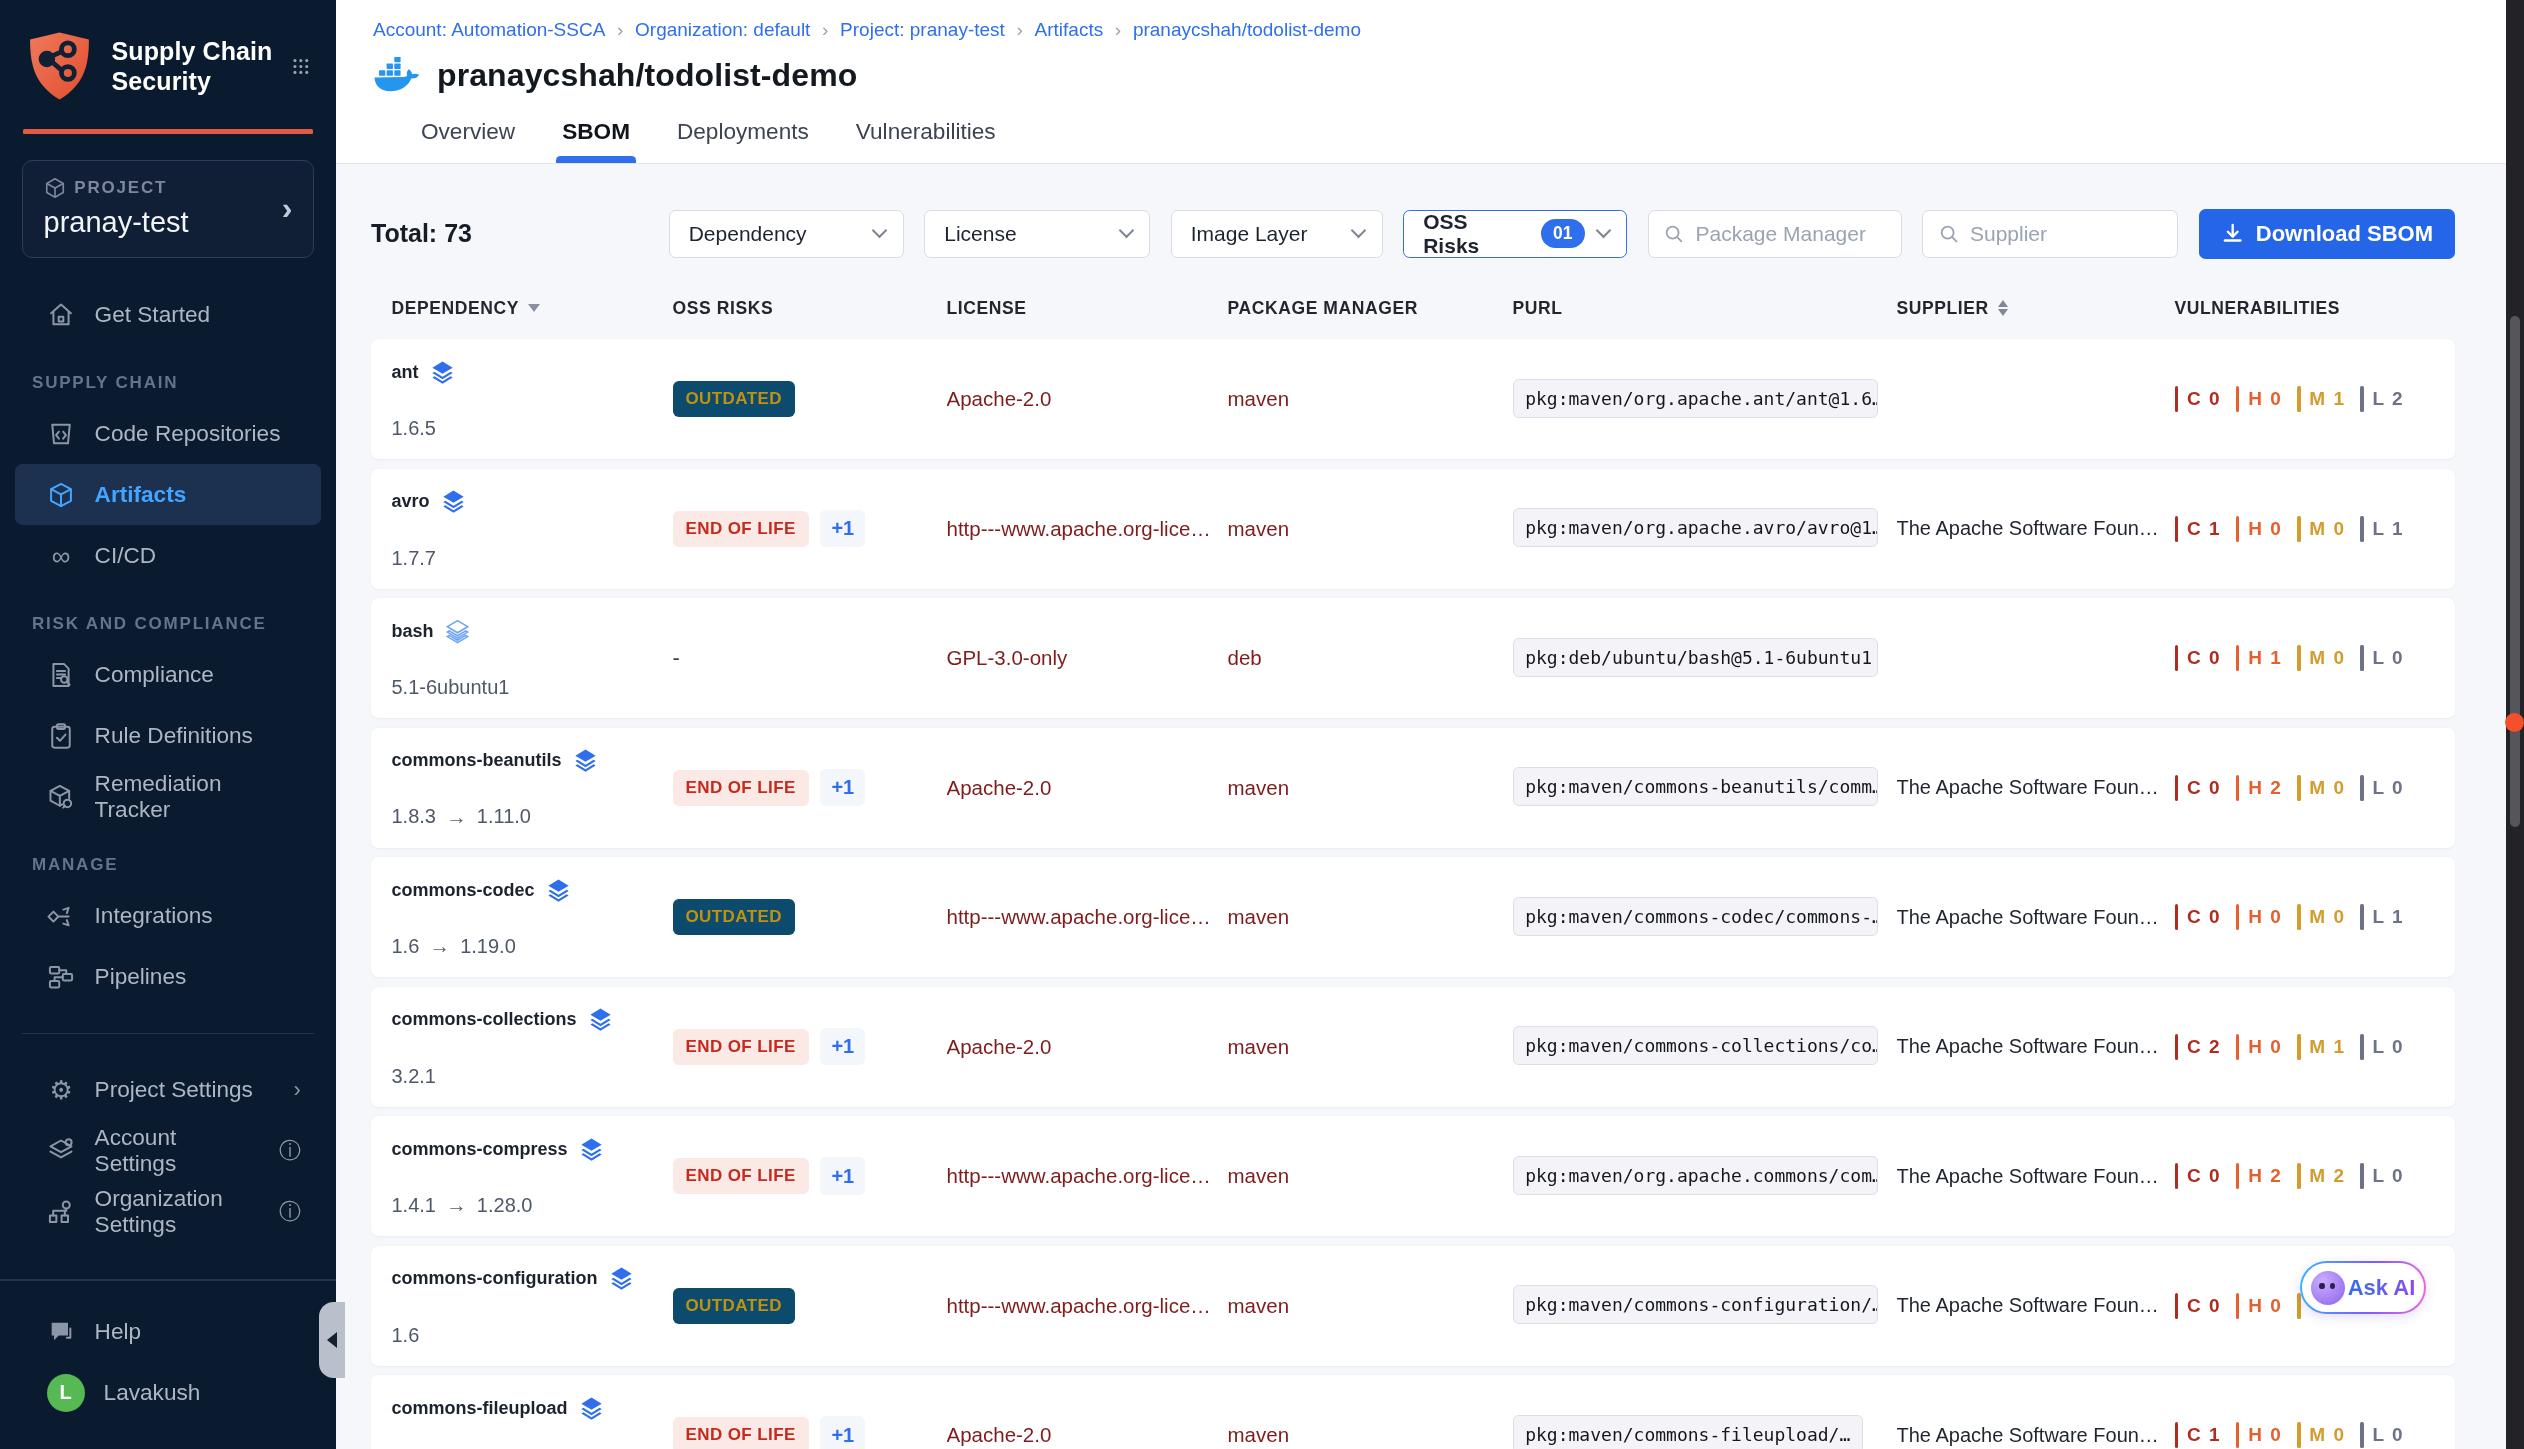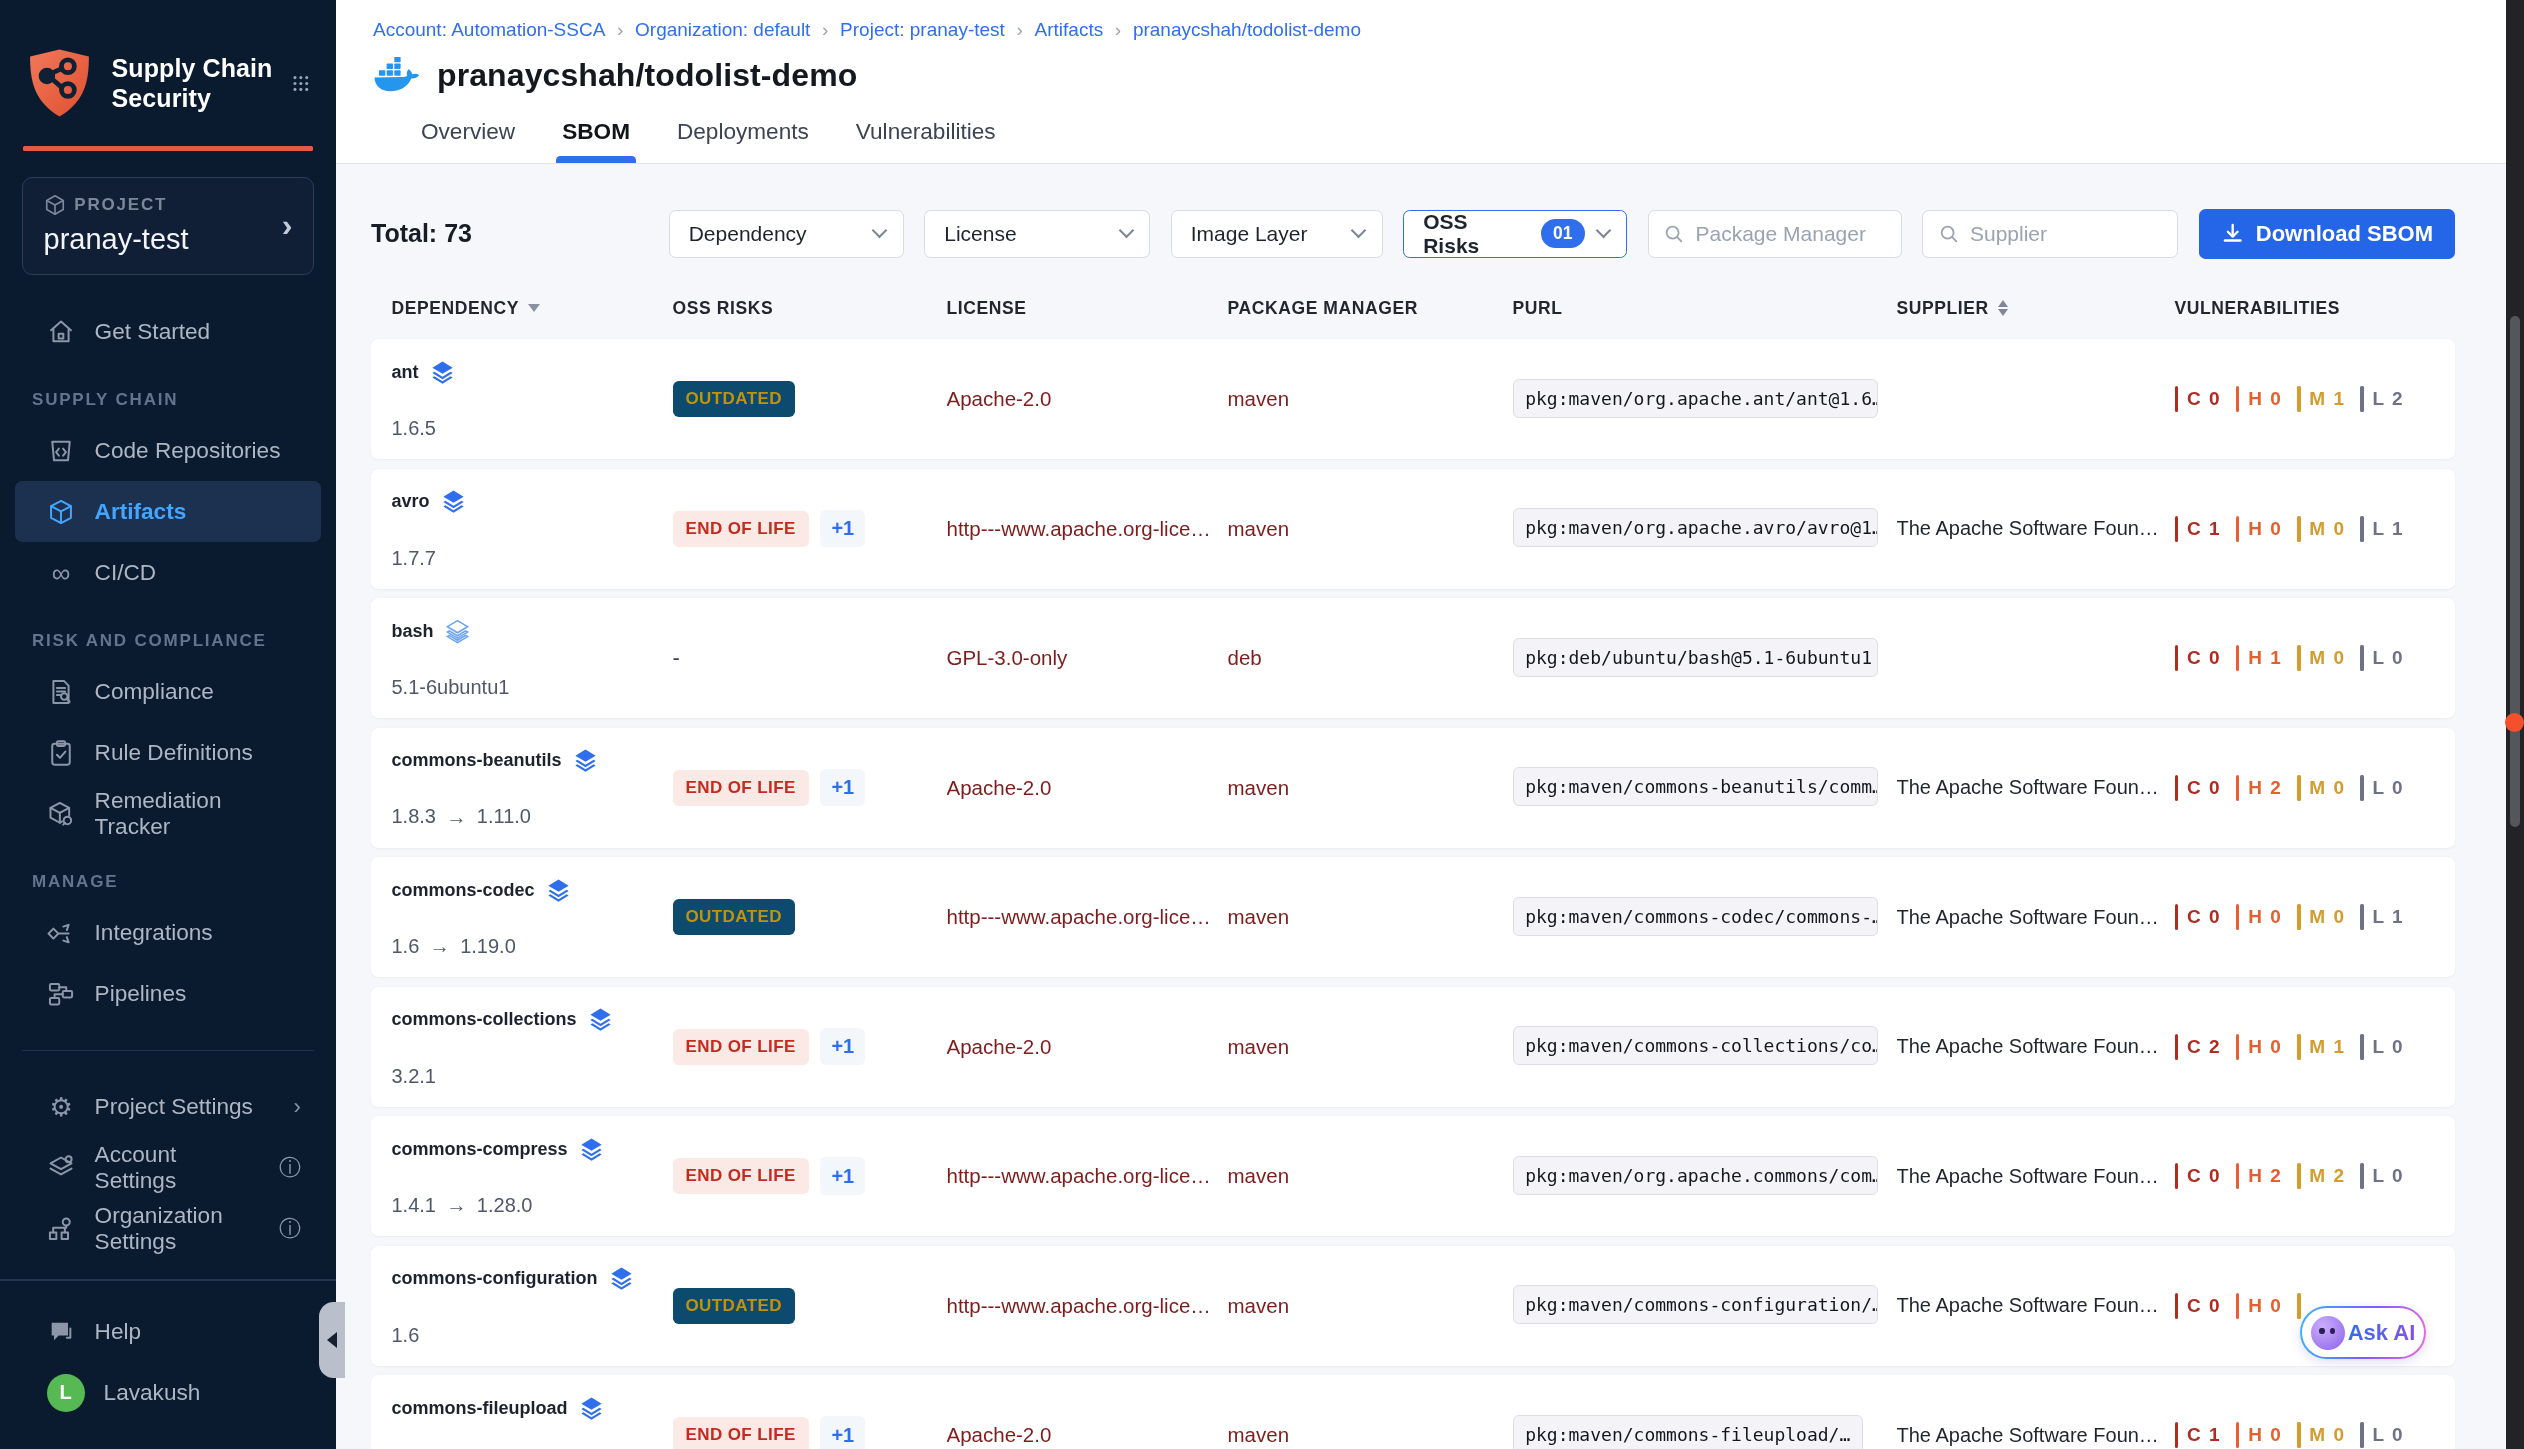--- a/index.html
+++ b/index.html
@@ -6,21 +6,21 @@
   html,body { background:#e8eaee; }
   .app {
     position:relative; width:2525px; height:1449px; overflow:hidden;
     font-family:"Liberation Sans", sans-serif; background:#f6f7fa; display:flex;
   }
   
   .sidebar {
     width:336px; min-width:336px; background:#0a1b2f; color:#aeb6c4;
     display:flex; flex-direction:column; position:relative; z-index:5;
   }
-  .sb-header { display:flex; align-items:center; gap:17.5px; padding:48px 26px 25px 25px; }
+  .sb-header { display:flex; align-items:center; gap:17.5px; padding:31px 26px 25px 25px; }
   .logo-shield { width:69px; height:70px; flex:0 0 auto; }
   .app-title { color:#ffffff; font-size:25px; font-weight:bold; line-height:1.22; letter-spacing:0.1px; }
   .grid-icon { margin-left:auto; cursor:pointer; }
   .accent-line { height:5.1px; background:#e25a40; margin:2.9px 23.4px 0 23.4px; border-radius:1.5px; }
   .project-card {
     margin:26px 22px 7.3px 22px; background:#101f36; border:1.5px solid #2c3d57; border-radius:10.2px;
     padding:16px 20.5px 17.5px 20.5px; display:flex; align-items:center; cursor:pointer;
   }
   .project-meta { display:flex; flex-direction:column; gap:7.3px; }
   .project-label { display:flex; align-items:center; gap:8.8px; color:#7d8799; font-size:17px; font-weight:bold; letter-spacing:1.8px; }
@@ -121,21 +121,21 @@
     background:#f4f4f8; border:1.5px solid #dcdde6; border-radius:5.8px; padding:8px 11.7px; white-space:nowrap; cursor:pointer;
     max-width:365px; overflow:hidden;
   }
   .supplier-text { font-size:20px; font-weight:normal; color:#1f242e; white-space:nowrap; overflow:hidden; }
   .vuln-cell { display:flex; align-items:center; gap:0; }
   .vgroup { display:flex; align-items:center; }
   .vbar { width:3.7px; height:26px; border-radius:1.5px; }
   .vtxt { font-size:19px; font-weight:bold; margin:0 14.6px 0 8.8px; letter-spacing:1.5px; white-space:nowrap; }
   
   .ask-ai {
-    position:absolute; left:2300px; top:1306px; width:126px; height:53px; z-index:20;
+    position:absolute; left:2300px; top:1261px; width:126px; height:53px; z-index:20;
     border:2.2px solid transparent; border-radius:730px; cursor:pointer;
     background:linear-gradient(#fff,#fff) padding-box, linear-gradient(100deg,#3ab6ff,#7a5cff 55%,#ec6bd8) border-box;
     display:flex; align-items:center; justify-content:center; gap:3px;
     box-shadow:0 2.9px 10.2px rgba(90,70,200,.18);
   }
   .ai-face { width:34px; height:34px; border-radius:50%; background:radial-gradient(circle at 35% 30%, #c9aefc, #8e62ea); position:relative; flex:0 0 auto; }
   .ai-face::before, .ai-face::after { content:""; position:absolute; top:12.4px; width:5.1px; height:6.6px; border-radius:50%; background:#2d1d57; }
   .ai-face::before { left:8.8px; } .ai-face::after { left:19px; }
   .ai-label { font-size:22px; font-weight:bold; background:linear-gradient(90deg,#2f6fed,#8a4ee8); -webkit-background-clip:text; background-clip:text; color:transparent; }
   

